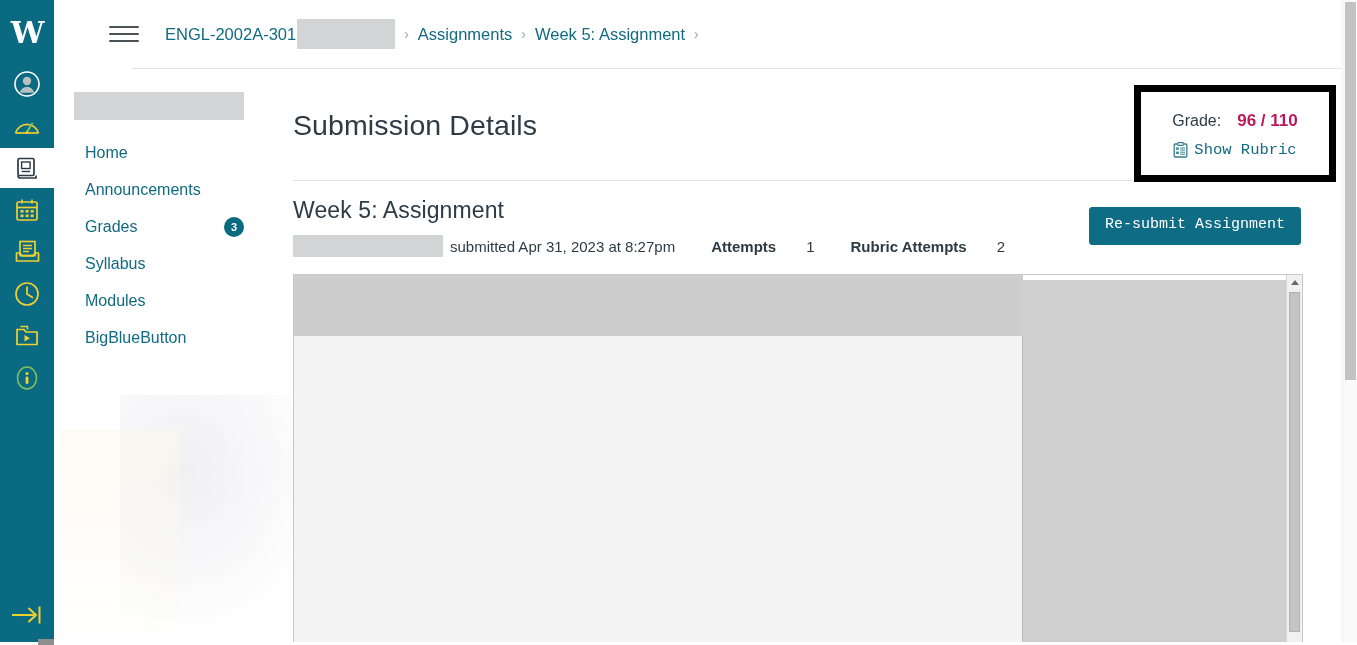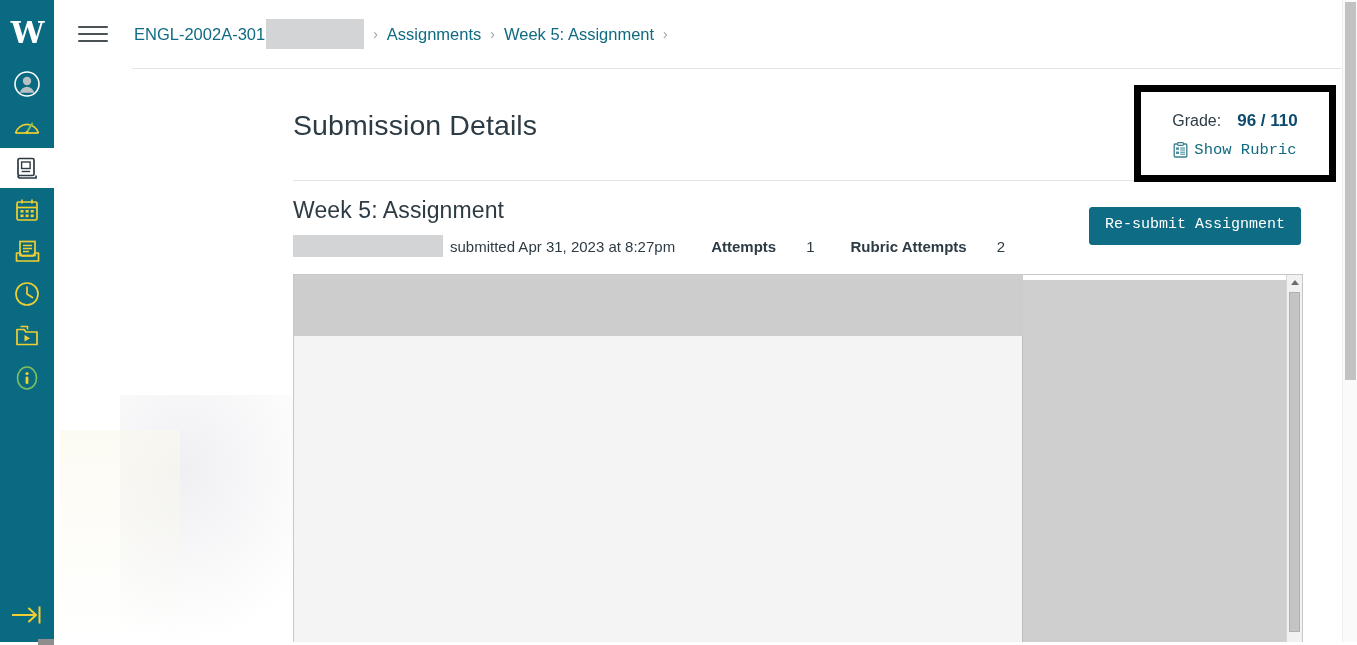--- a/index.html
+++ b/index.html
@@ -43,20 +43,21 @@
     width: 54px; height: 44px;
     display: flex; align-items: center; justify-content: center;
     margin-bottom: 8px;
   }
 
   
   .topbar {
     position: absolute; left: 54px; top: 0;
     width: 1303px; height: 62px;
     background: #ffffff;
+    padding-left: 31px;
   }
   .topbar-inner {
     display: flex; align-items: center;
     height: 68px;
     padding-left: 24px;
   }
   .hamburger {
     width: 36px; height: 28px;
     display: flex; flex-direction: column; justify-content: center;
     gap: 5px;
@@ -198,21 +199,21 @@
   }
   .grade-box {
     width: 100%; height: 100%;
     background: #ffffff;
     display: flex; flex-direction: column;
     align-items: center; justify-content: center;
     padding-top: 2px;
   }
   .grade-line { display: flex; align-items: baseline; }
   .grade-label { font-size: 16px; color: #2d3b45; }
-  .grade-value { font-size: 17px; font-weight: 700; color: #0c4a6e; margin-left: 16px; white-space: nowrap; }
+  .grade-value { font-size: 17px; font-weight: 700; color: #be185d; margin-left: 16px; white-space: nowrap; }
   .rubric-link {
     display: flex; align-items: center; gap: 6px;
     margin-top: 10px;
     color: #106b82;
     font-size: 15.5px;
     text-decoration: none;
     cursor: pointer;
     font-family: Liberation Mono, monospace;
   }
   .rubric-icon { display: flex; align-items: center; }
@@ -410,20 +411,43 @@
         <span class="crumb-sep">›</span>
         <a class="crumb" href="#">Assignments</a>
         <span class="crumb-sep">›</span>
         <a class="crumb" href="#">Week 5: Assignment</a>
         <span class="crumb-sep">›</span>
       </nav>
     </div>
     <div class="topbar-rule"></div>
   </header>
 
+  <nav class="course-nav">
+    <div class="course-title-redact"></div>
+
+    <a class="cn-item" href="#">
+      <span class="cn-label">Home</span>
+    </a>
+    <a class="cn-item" href="#">
+      <span class="cn-label">Announcements</span>
+    </a>
+    <a class="cn-item" href="#">
+      <span class="cn-label">Grades</span>
+      <span class="cn-badge">3</span>
+    </a>
+    <a class="cn-item" href="#">
+      <span class="cn-label">Syllabus</span>
+    </a>
+    <a class="cn-item" href="#">
+      <span class="cn-label">Modules</span>
+    </a>
+    <a class="cn-item" href="#">
+      <span class="cn-label">BigBlueButton</span>
+    </a>
+  </nav>
 
   <main class="content">
     <h1 class="page-title">Submission Details</h1>
     <div class="title-rule"></div>
     <h2 class="assign-title">Week 5: Assignment</h2>
 
     <div class="meta-row">
       <span class="redact meta-redact"></span>
       <span class="meta-sub">submitted Apr 31, 2023 at 8:27pm</span>
 

